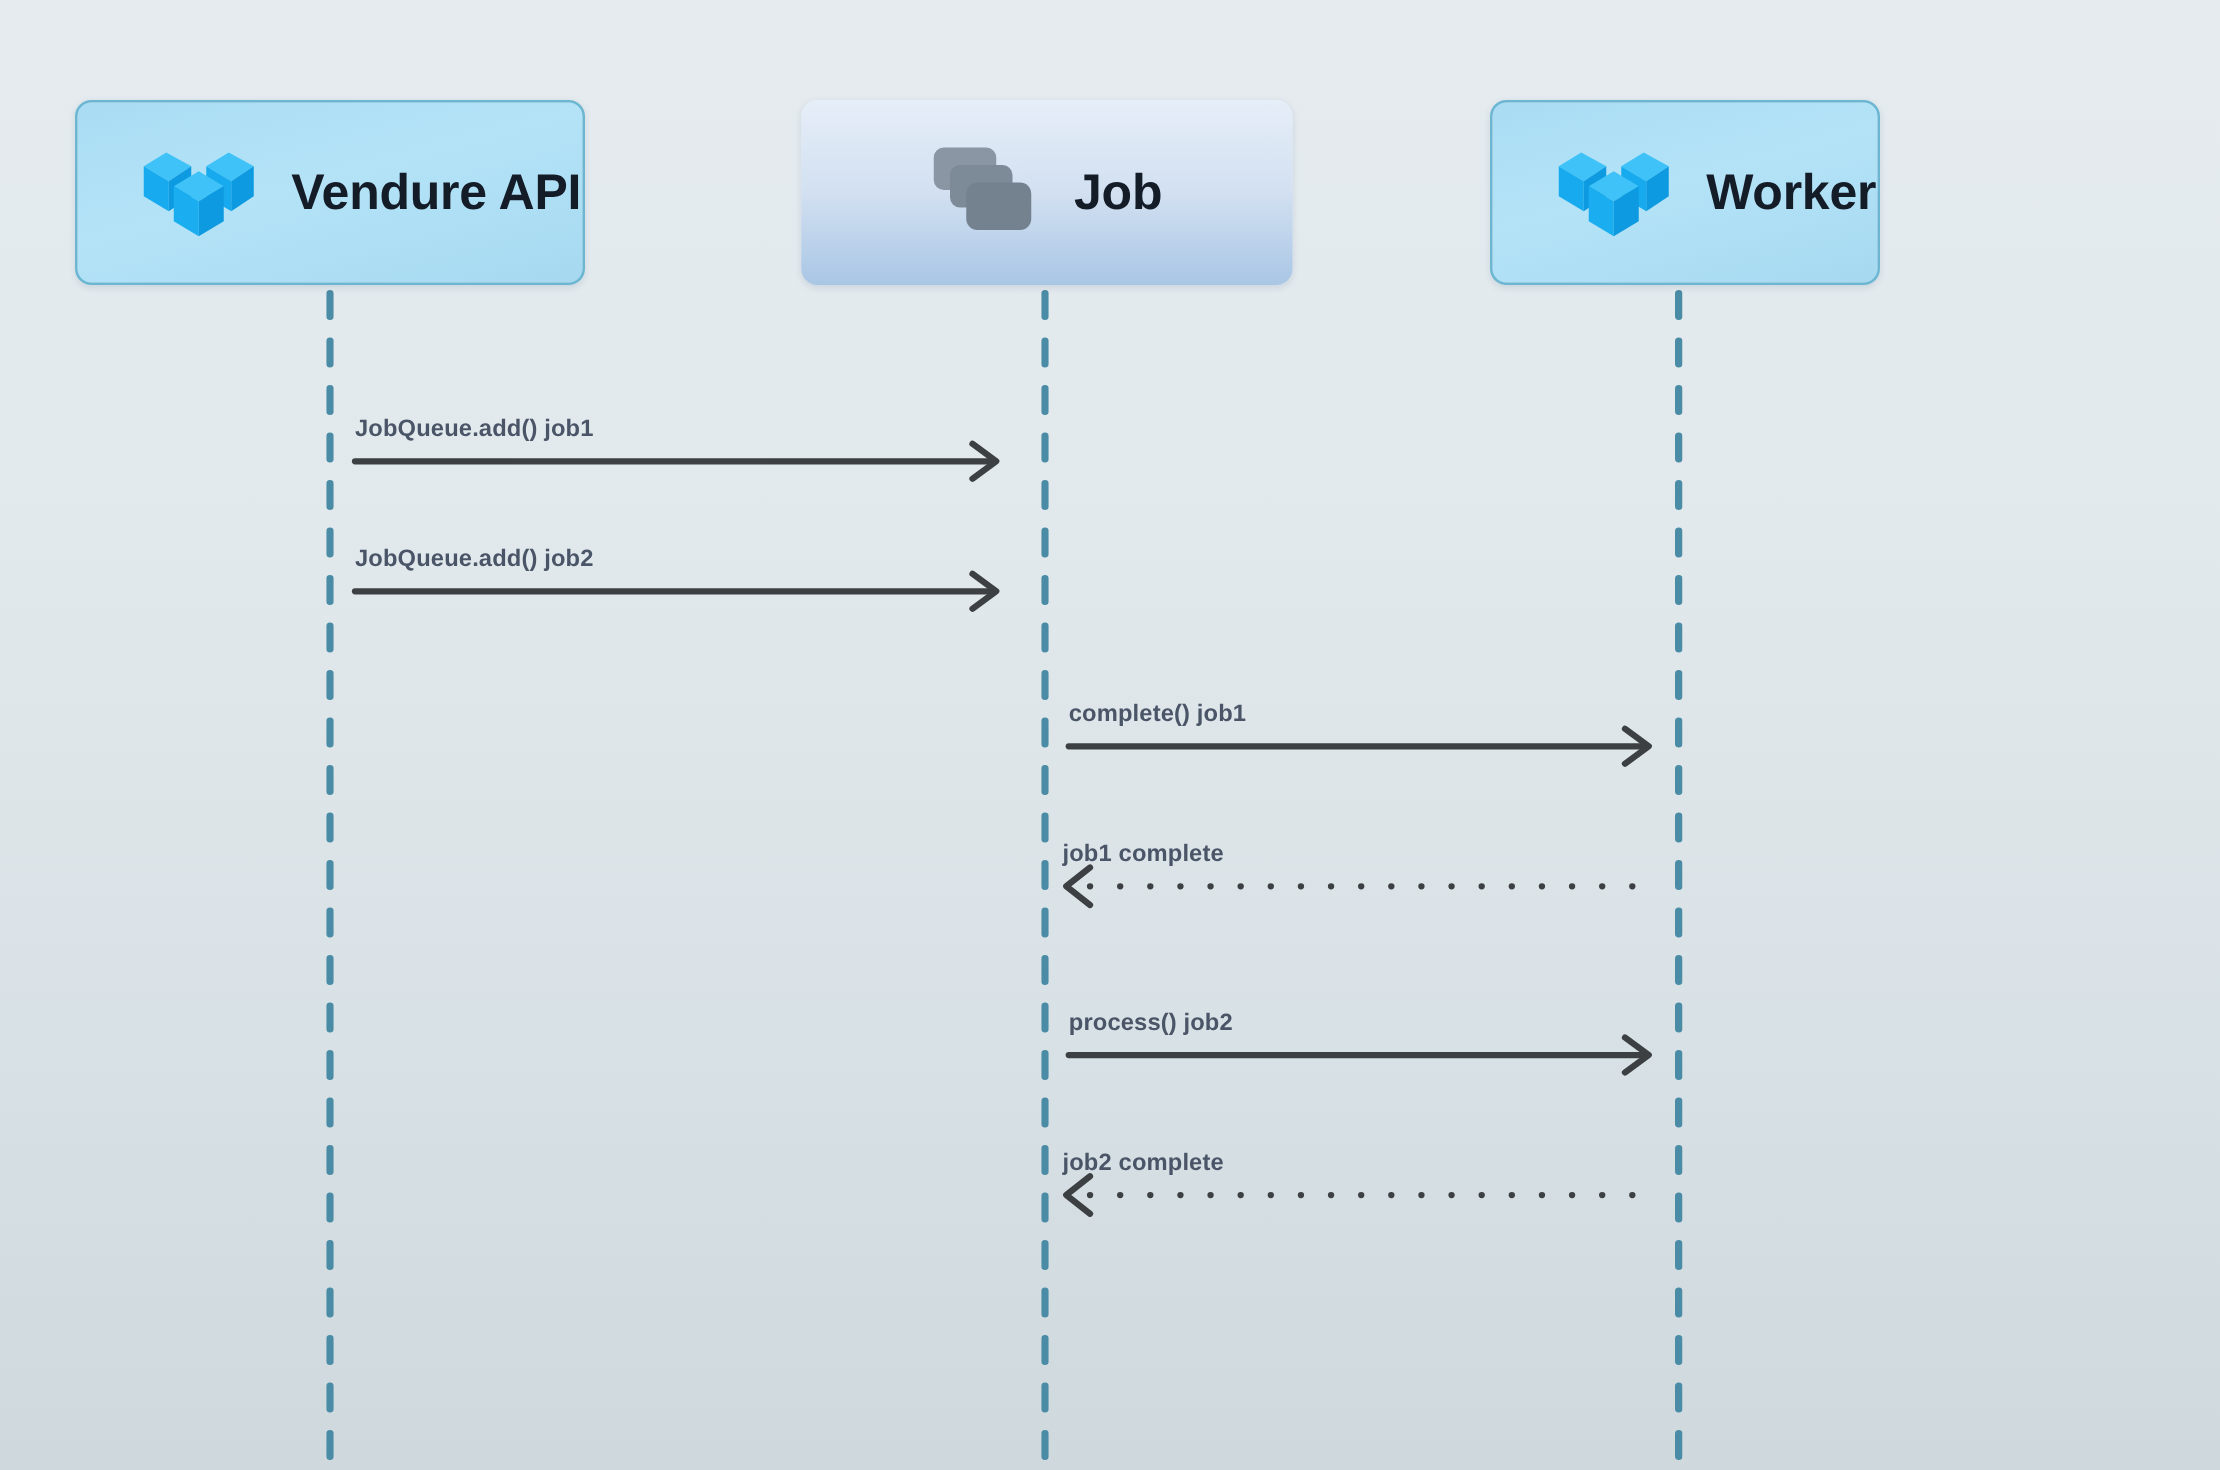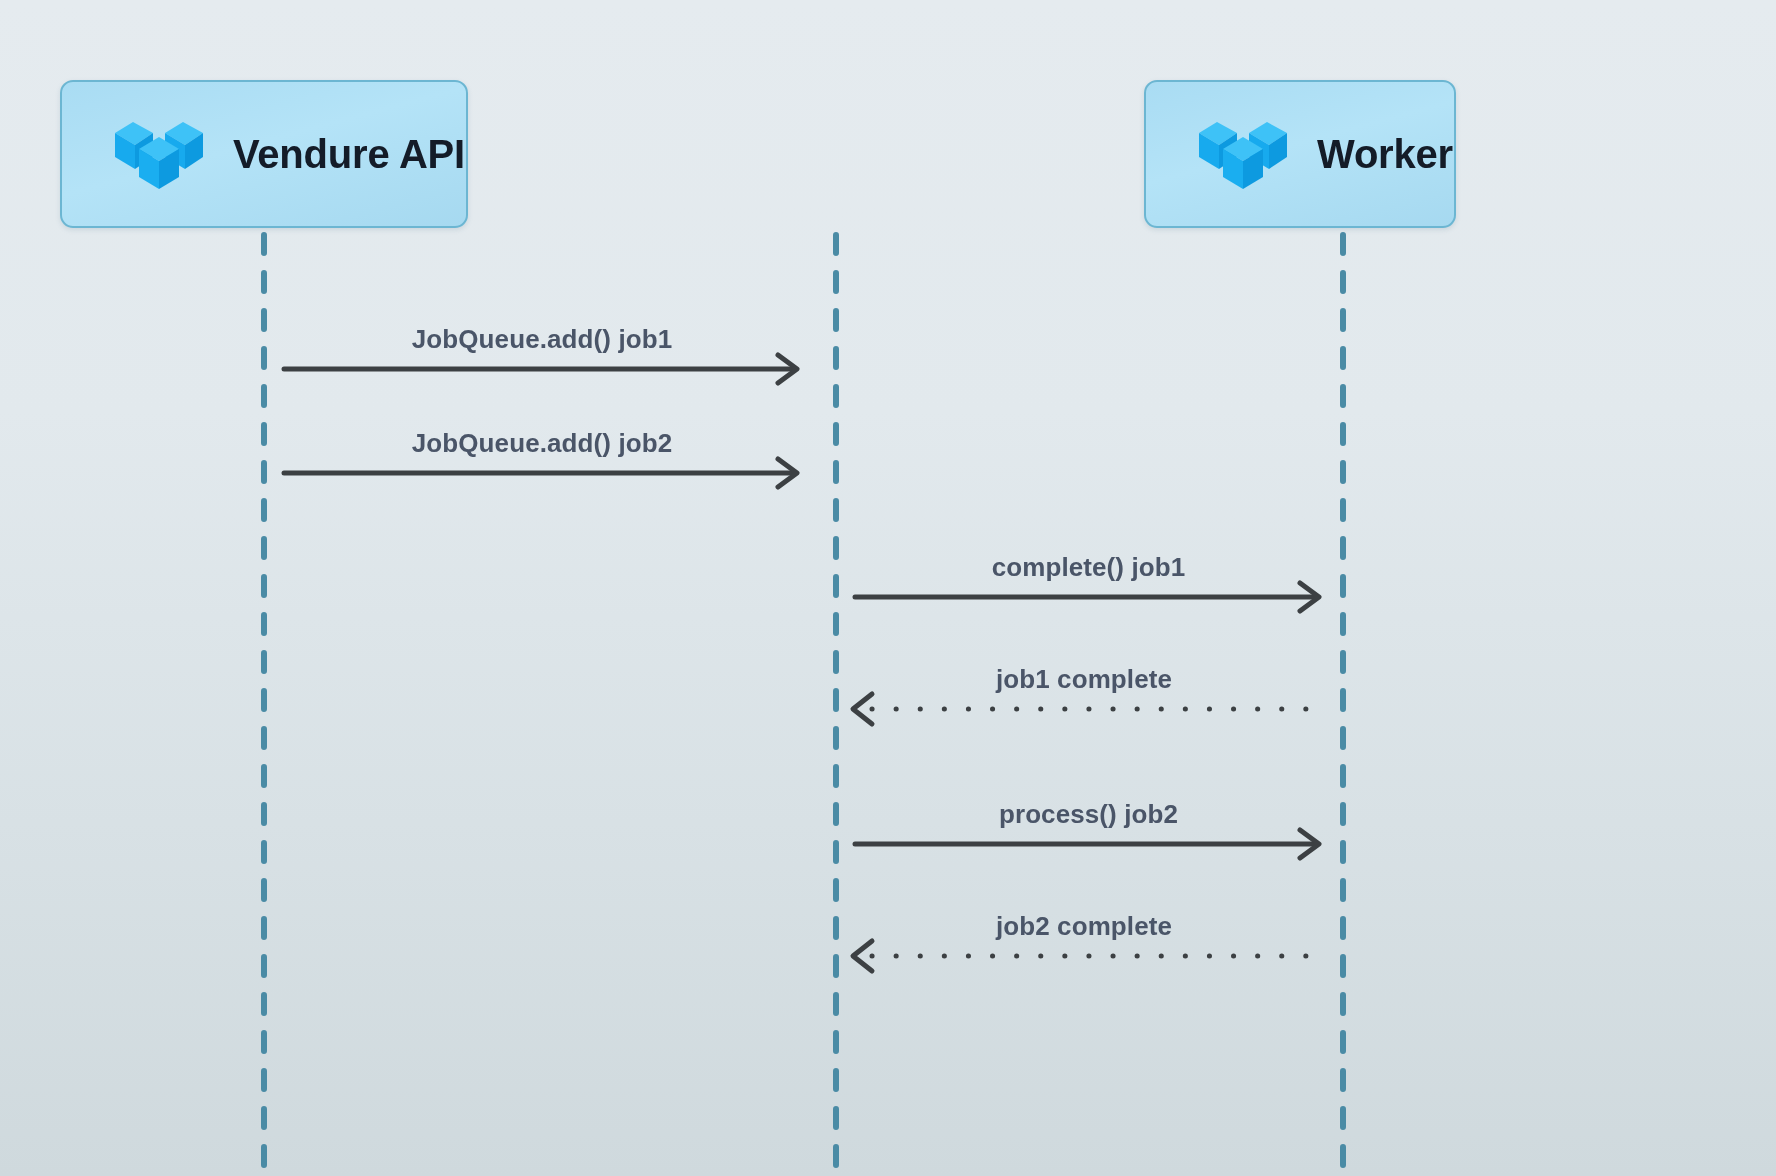--- a/index.html
+++ b/index.html
@@ -68,22 +68,21 @@
   .message svg {
     position: absolute;
     left: 0;
     top: -22px;
     overflow: visible;
   }
   .message-label {
     position: absolute;
     bottom: 14px;
     width: 100%;
-    text-align: center;
-    font-size: 26px;
+    font-size: 19px;
     font-weight: bold;
     color: #4a5568;
     white-space: nowrap;
     letter-spacing: 0.1px;
   }
 </style>
 </head>
 <body>
 
 <div id="diagram">
@@ -119,22 +118,32 @@
         <polygon points="74,36 92,24 92,48 74,60" fill="#0d9ae0"></polygon>
 
         <polygon points="28,40 48,28 68,40 48,52" fill="#3ec2f7"></polygon>
         <polygon points="28,40 48,52 48,80 28,68" fill="#1aaef0"></polygon>
         <polygon points="48,52 68,40 68,68 48,80" fill="#0d9ae0"></polygon>
       </svg>
     </span>
     <span class="participant-label">Vendure API</span>
   </div>
 
-
-  <div class="participant theme-vendure" style="left:1144px; top:80px; width:312px; height:148px;">
+  <div class="participant theme-job" style="left:641px; top:80px; width:393px; height:148px;">
+    <span class="participant-icon">
+      <svg width="88" height="76" viewBox="0 0 88 76">
+        <rect x="2" y="4" width="50" height="34" rx="8" fill="#8a96a3"></rect>
+        <rect x="15" y="18" width="50" height="34" rx="8" fill="#7d8b99"></rect>
+        <rect x="28" y="32" width="52" height="38" rx="9" fill="#74828f"></rect>
+      </svg>
+    </span>
+    <span class="participant-label">Job</span>
+  </div>
+
+  <div class="participant theme-vendure" style="left:1192px; top:80px; width:312px; height:148px;">
     <span class="participant-icon">
       <svg width="96" height="86" viewBox="0 0 96 86">
         <polygon points="4,24 22,13 42,24 24,36" fill="#3ec2f7"></polygon>
         <polygon points="4,24 24,36 24,60 4,48" fill="#17aaee"></polygon>
         <polygon points="24,36 42,24 42,48 24,60" fill="#0d9ae0"></polygon>
         <polygon points="54,24 72,13 92,24 74,36" fill="#3ec2f7"></polygon>
         <polygon points="54,24 74,36 74,60 54,48" fill="#17aaee"></polygon>
         <polygon points="74,36 92,24 92,48 74,60" fill="#0d9ae0"></polygon>
         <polygon points="28,40 48,28 68,40 48,52" fill="#3ec2f7"></polygon>
         <polygon points="28,40 48,52 48,80 28,68" fill="#1aaef0"></polygon>

